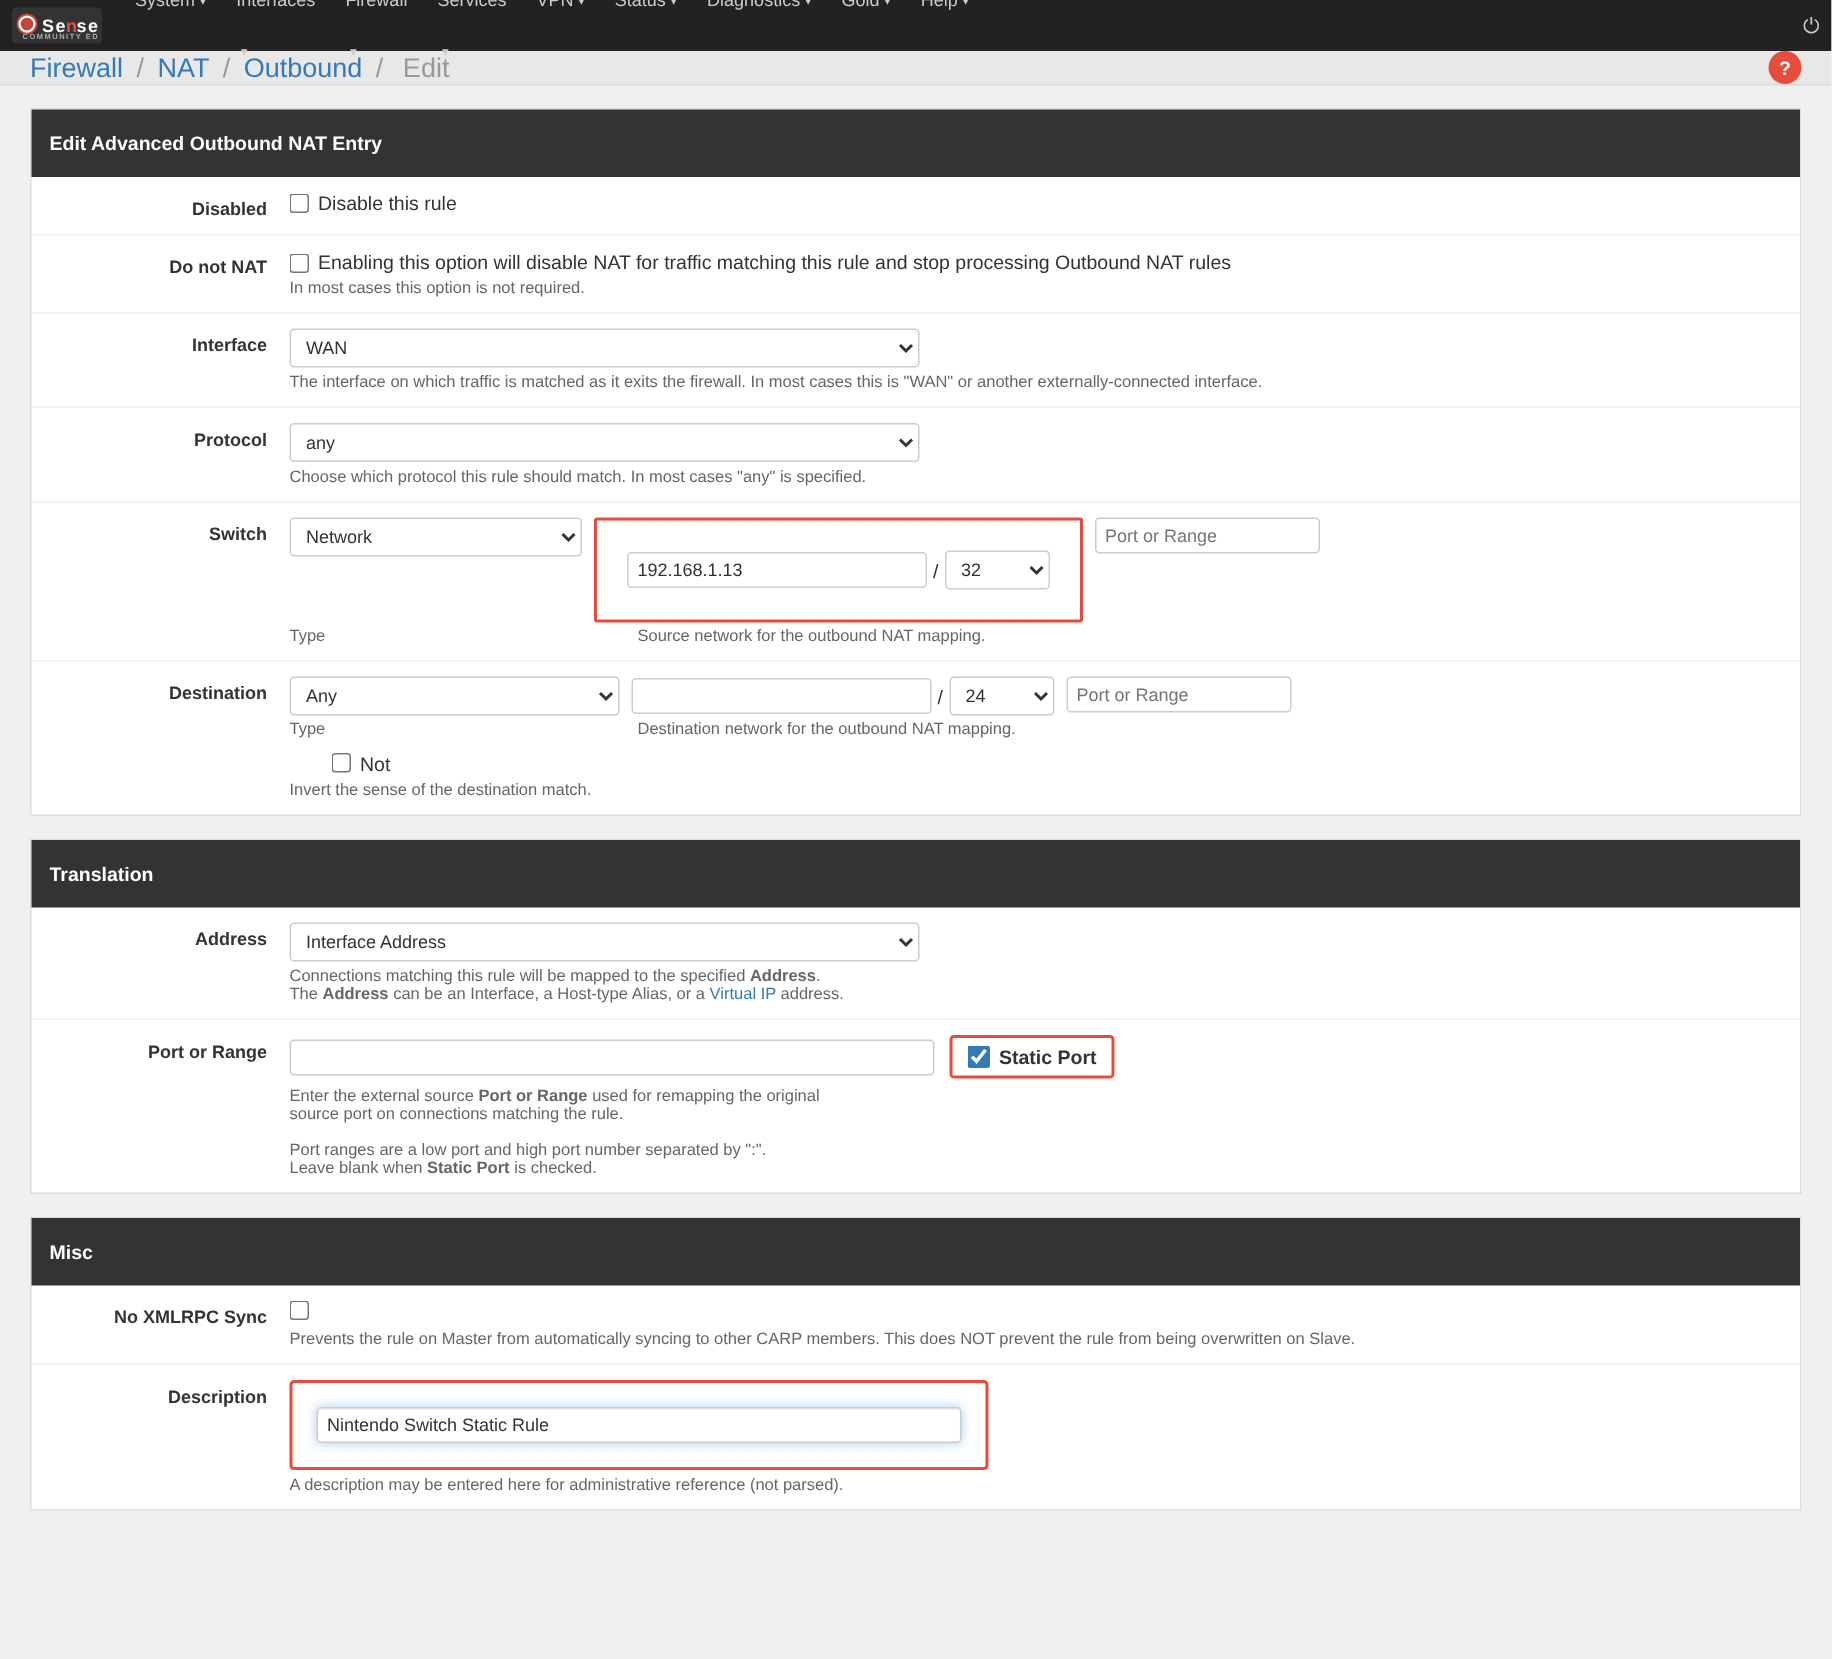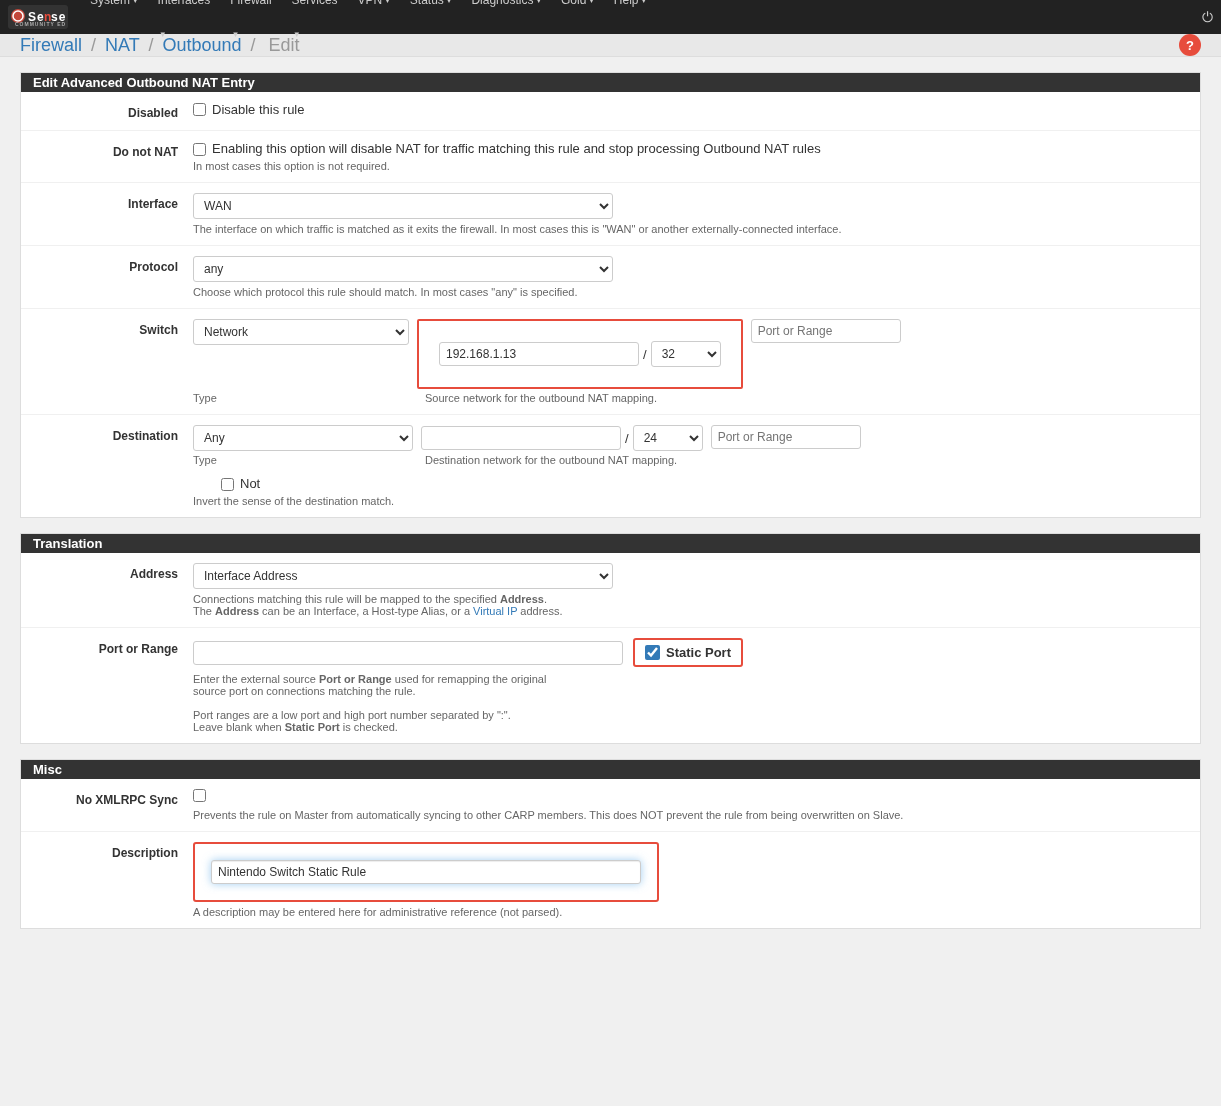--- a/index.html
+++ b/index.html
@@ -98,21 +98,21 @@
 
     
     .section {
       border: 1px solid #ddd;
       margin-bottom: 15px;
       background: #fff;
     }
     .section-header {
       background: #333;
       color: #fff;
-      padding: 2px 12px;
+      padding: 15px 12px;
       font-size: 13px;
       font-weight: bold;
     }
 
     
     .form-row {
       display: flex;
       border-bottom: 1px solid #f0f0f0;
       padding: 10px 12px;
       align-items: flex-start;
@@ -151,21 +151,21 @@
     input[type="checkbox"] { cursor: pointer; }
 
     .select-wide { width: 420px; }
 
     
     .source-row {
       display: flex;
       align-items: flex-start;
       gap: 8px;
     }
-    .source-type-select { width: 216px; }
+    .source-type-select { width: 195px; }
     .source-ip-group {
       display: flex;
       align-items: center;
       gap: 4px;
       border: 2px solid #e74c3c;
       padding: 20px;
       border-radius: 2px;
     }
     .source-ip-input { width: 200px; }
     .source-slash { color: #333; }
@@ -219,21 +219,21 @@
       border: 1px solid #66afe9;
       border-radius: 3px;
       padding: 4px 6px;
       font-size: 12px;
       outline: none;
       box-shadow: inset 0 1px 1px rgba(0,0,0,.075), 0 0 8px rgba(102,175,233,.6);
     }
 
     .not-row {
       display: flex;
-      align-items: flex-end;
+      align-items: flex-start;
       gap: 6px;
       padding-left: 28px;
     }
 
     .col-labels {
       display: flex;
       gap: 8px;
       margin-top: 3px;
     }
     .col-label-type { width: 220px; font-size: 11px; color: #666; }

